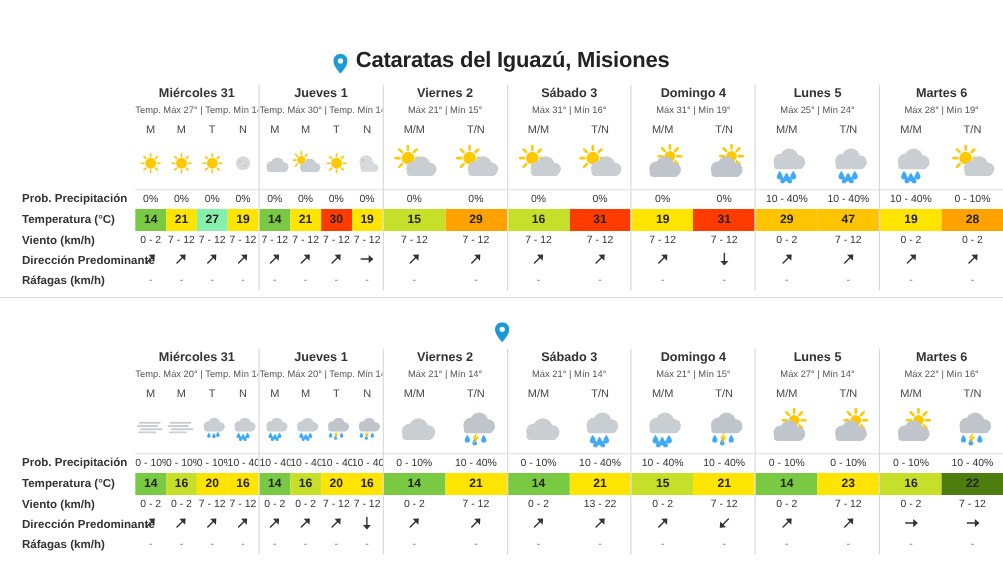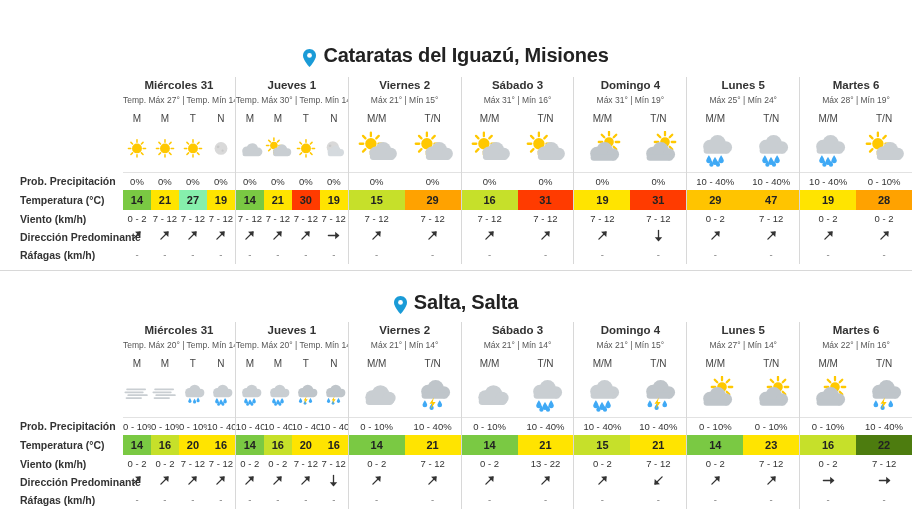--- a/index.html
+++ b/index.html
@@ -877,21 +877,20 @@
           </div>
         </div>
         <div class="divider"></div>
       </div>
       <div class="block">
         <div class="title-row second">
           <span class="pin-icon"><svg width="13" height="18" viewBox="0 0 13 18">
               <path d="M6.5 0 C2.9 0 0 2.9 0 6.5 C0 11.4 6.5 18 6.5 18 C6.5 18 13 11.4 13 6.5 C13 2.9 10.1 0 6.5 0 Z" fill="#1a9bd7"></path>
               <circle cx="6.5" cy="6.4" r="2.4" fill="#ffffff"></circle>
             </svg></span>
-          <span>Salta, Salta</span>
         </div>
         <div class="grid">
           <div class="rowlabels">
             <div class="labels-spacer-1"></div>
             <div class="labels-spacer-2"></div>
             <div class="labels-spacer-3"></div>
             <div class="labels-spacer-4"></div>
             <div class="lbl">Prob. Precipitación</div>
             <div class="lbl h20">Temperatura (°C)</div>
             <div class="lbl">Viento (km/h)</div>

